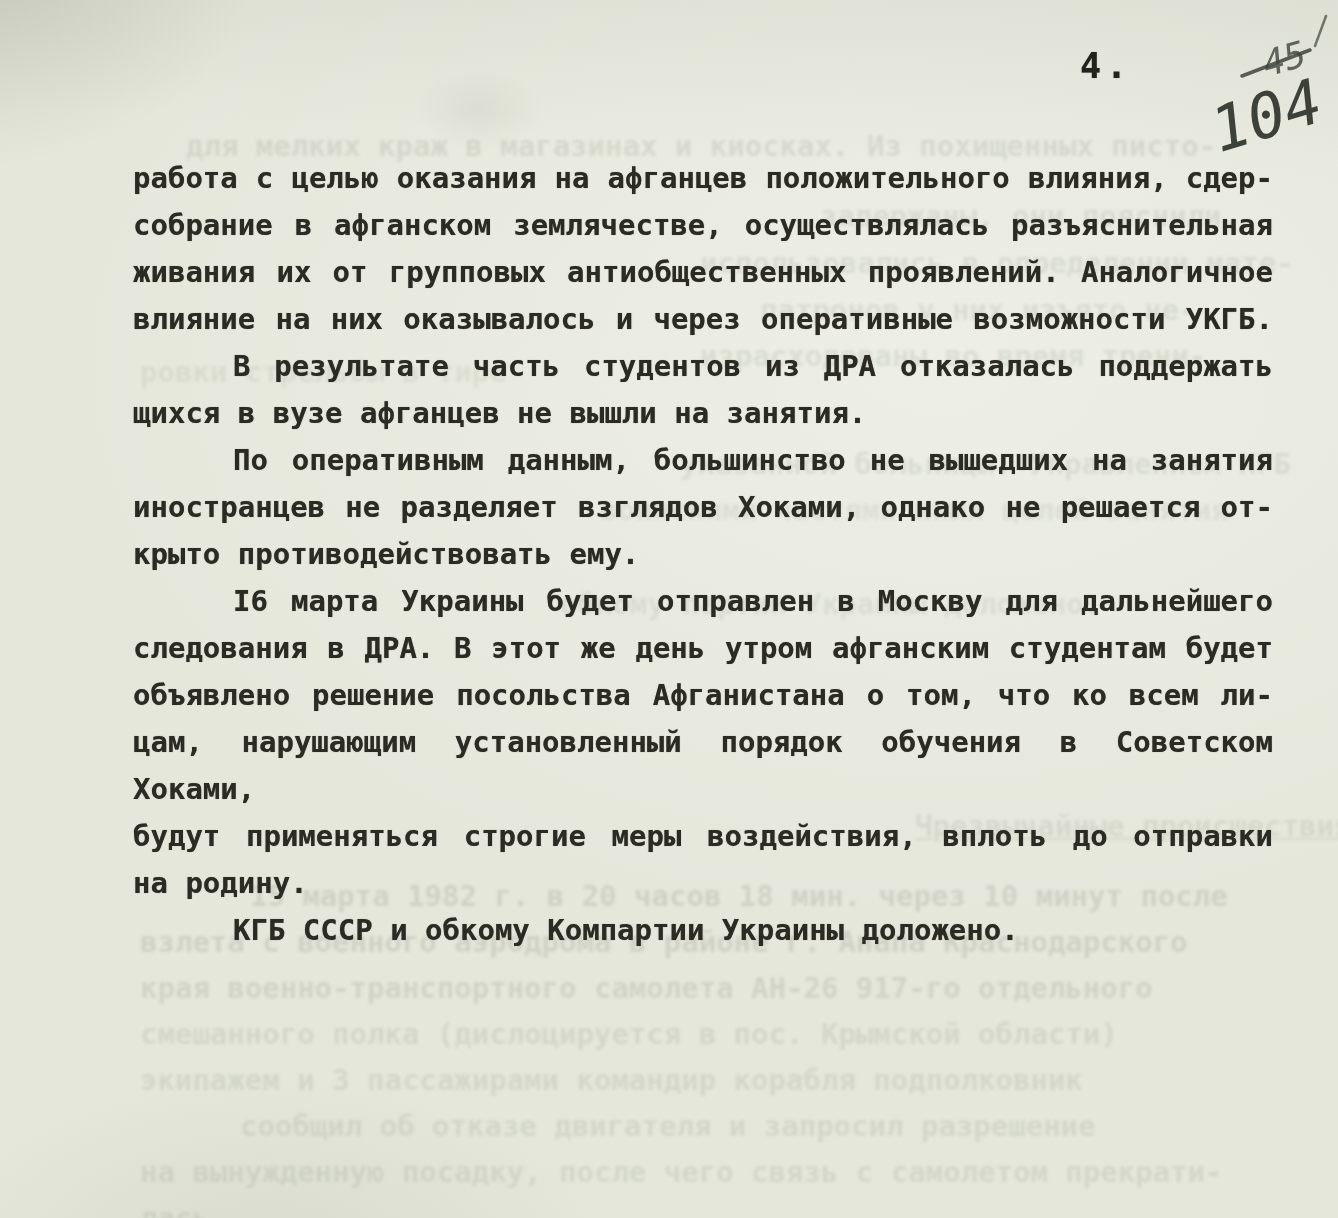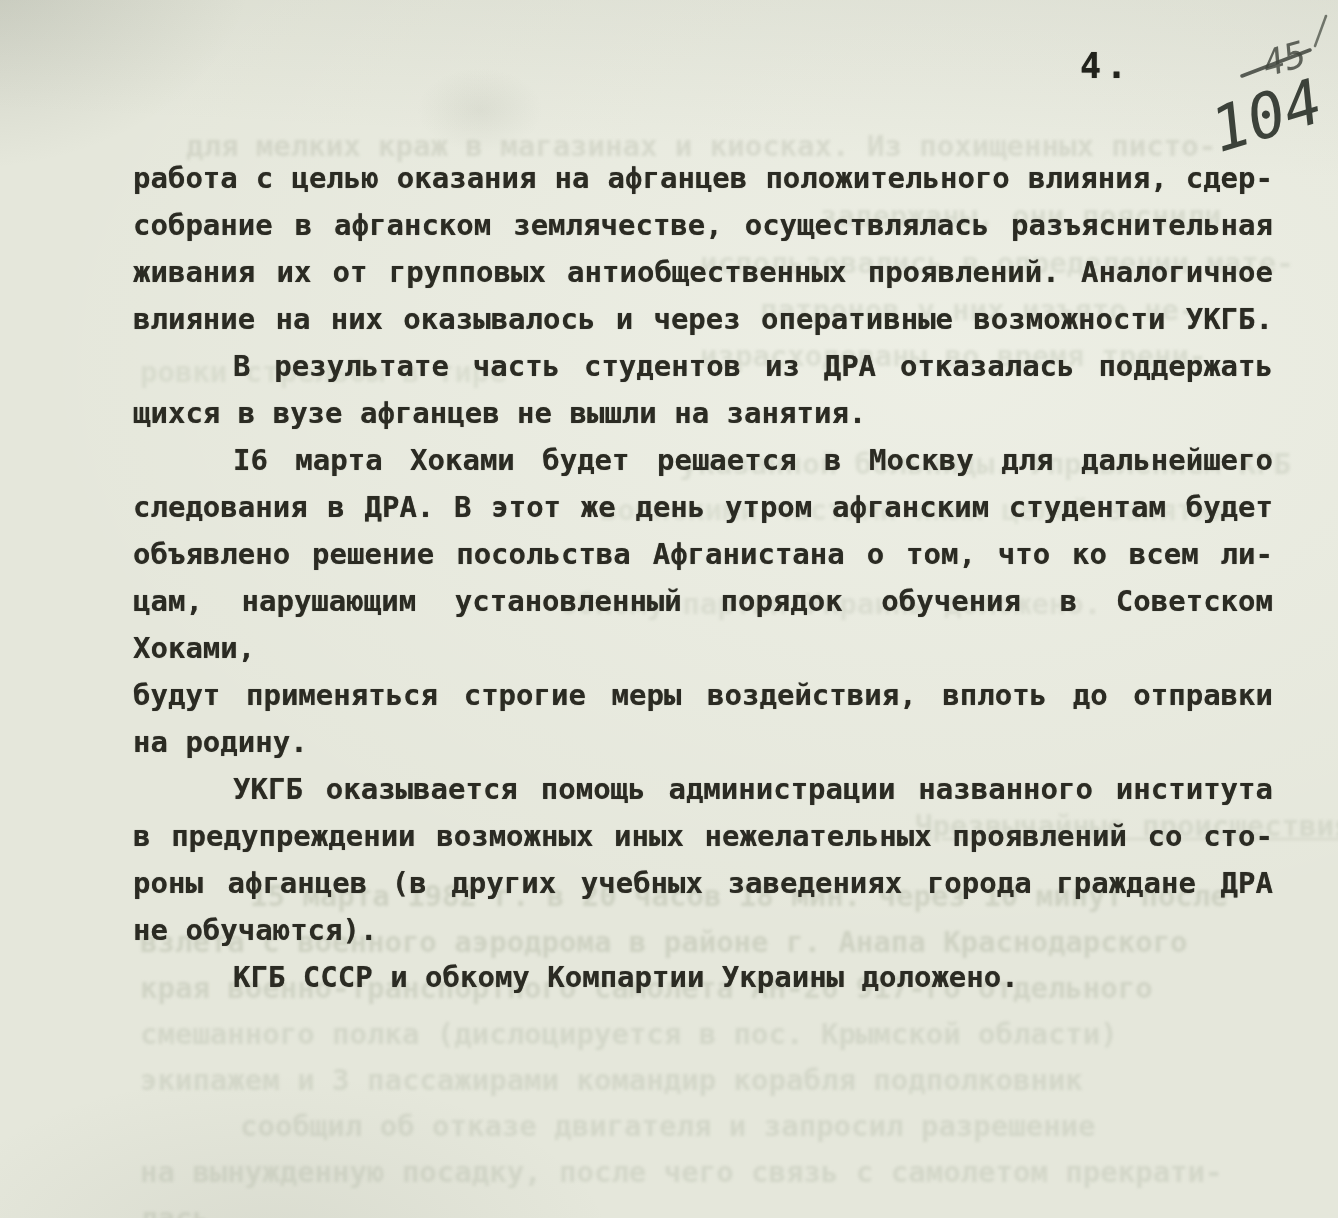--- a/index.html
+++ b/index.html
@@ -93,31 +93,30 @@
         <div class="line">работа с целью оказания на афганцев положительного влияния, сдер-</div>
         <div class="line">собрание в афганском землячестве, осуществлялась разъяснительная</div>
         <div class="line">живания их от групповых антиобщественных проявлений. Аналогичное</div>
         <div class="line">влияние на них оказывалось и через оперативные возможности УКГБ.</div>
       </div>
       <div class="para">
         <div class="line indent">В результате часть студентов из ДРА отказалась поддержать</div>
         <div class="line short">щихся в вузе афганцев не вышли на занятия.</div>
       </div>
       <div class="para">
-        <div class="line indent">I6 марта Хоками будет решается в Москву для дальнейшего</div>
+        <div class="line indent">По оперативным данным, большинство не вышедших на занятия</div>
+        <div class="line">иностранцев не разделяет взглядов Хоками, однако не решается от-</div>
+        <div class="line short">крыто противодействовать ему.</div>
+      </div>
+      <div class="para">
+        <div class="line indent">I6 марта Украины будет отправлен в Москву для дальнейшего</div>
         <div class="line">следования в ДРА. В этот же день утром афганским студентам будет</div>
         <div class="line">объявлено решение посольства Афганистана о том, что ко всем ли-</div>
         <div class="line">цам, нарушающим установленный порядок обучения в Советском Хоками,</div>
         <div class="line">будут применяться строгие меры воздействия, вплоть до отправки</div>
         <div class="line short">на родину.</div>
-      </div>
-      <div class="para">
-        <div class="line indent">УКГБ оказывается помощь администрации названного института</div>
-        <div class="line">в предупреждении возможных иных нежелательных проявлений со сто-</div>
-        <div class="line">роны афганцев (в других учебных заведениях города граждане ДРА</div>
-        <div class="line short">не обучаются).</div>
       </div>
       <div class="para">
         <div class="line indent short">КГБ СССР и обкому Компартии Украины доложено.</div>
       </div>
     </div>
 
 </div>
 
 </body></html>

